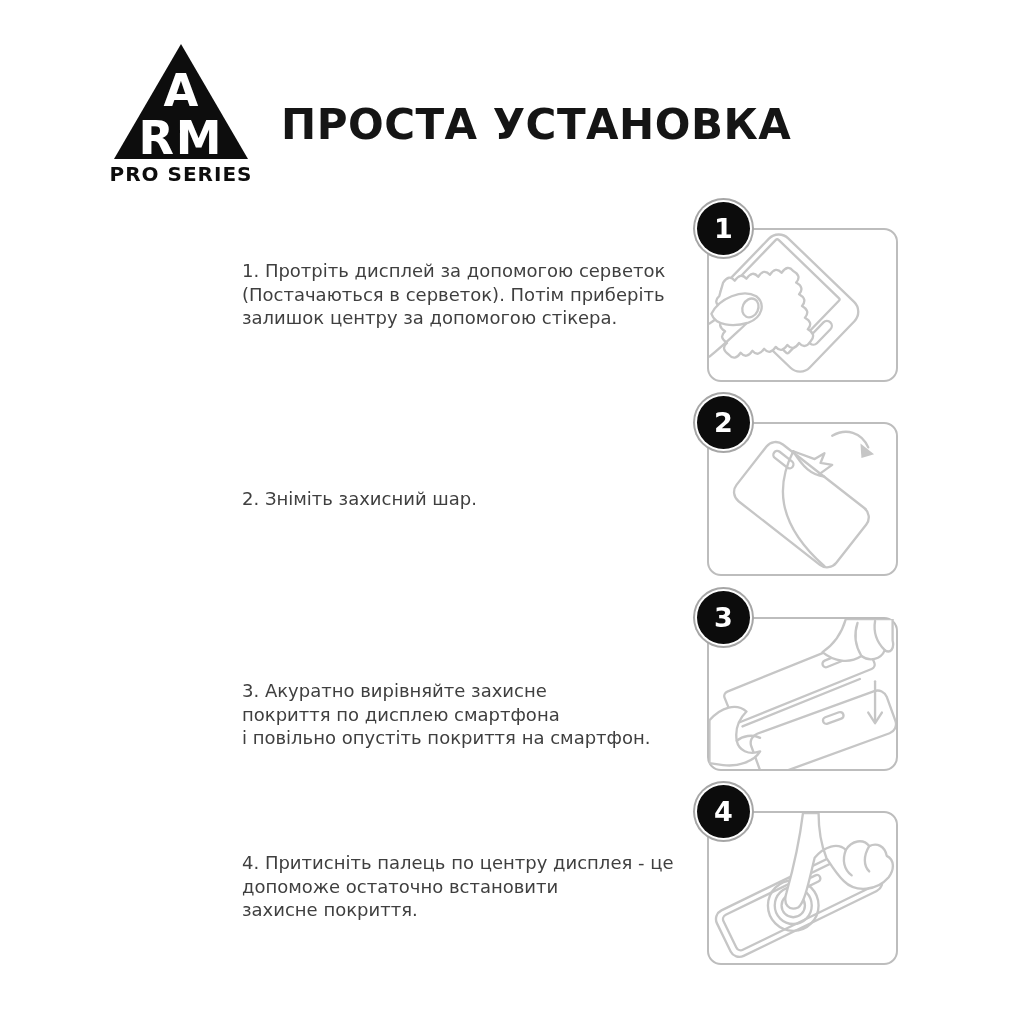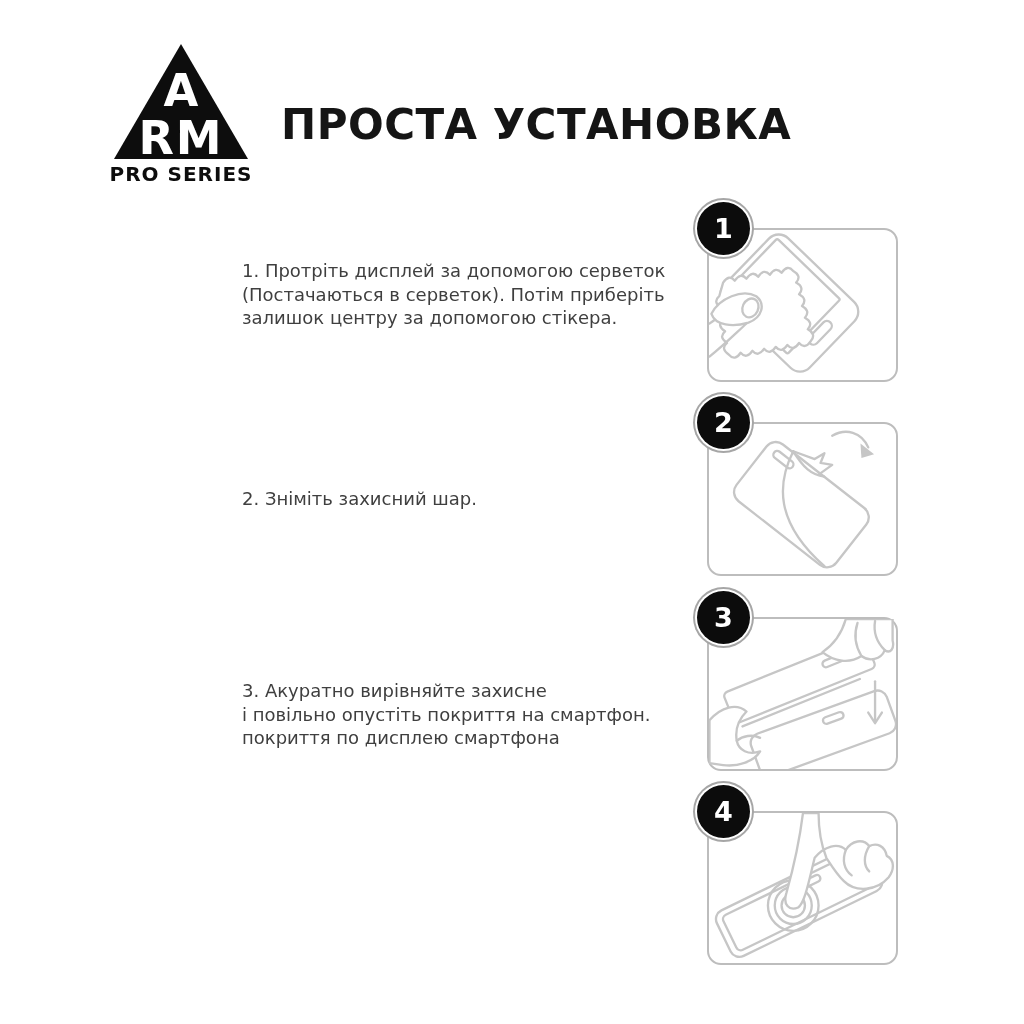--- a/index.html
+++ b/index.html
@@ -64,24 +64,29 @@
     <div>(Постачаються в серветок). Потім приберіть</div>
     <div>залишок центру за допомогою стікера.</div>
   </div>
 
   <div class="abs step-text st2">
     <div>2. Зніміть захисний шар.</div>
   </div>
 
   <div class="abs step-text st3">
     <div>3. Акуратно вирівняйте захисне</div>
+    <div>покриття по дисплею смартфона</div>
     <div>і повільно опустіть покриття на смартфон.</div>
-    <div>покриття по дисплею смартфона</div>
   </div>
 
+  <div class="abs step-text st4">
+    <div>4. Притисніть палець по центру дисплея - це</div>
+    <div>допоможе остаточно встановити</div>
+    <div>захисне покриття.</div>
+  </div>
 
   <div class="abs card c1">
     <div class="badge">
       <span>1</span>
     </div>
     <svg viewBox="0 0 191 154">
       <g transform="rotate(-46 82 75)">
         <rect class="ln" x="35" y="14" width="94" height="122" rx="14"></rect>
         <rect class="ln" x="43" y="20" width="78" height="90" rx="2"></rect>
         <rect class="ln" x="67" y="114" width="30" height="10" rx="5"></rect>

